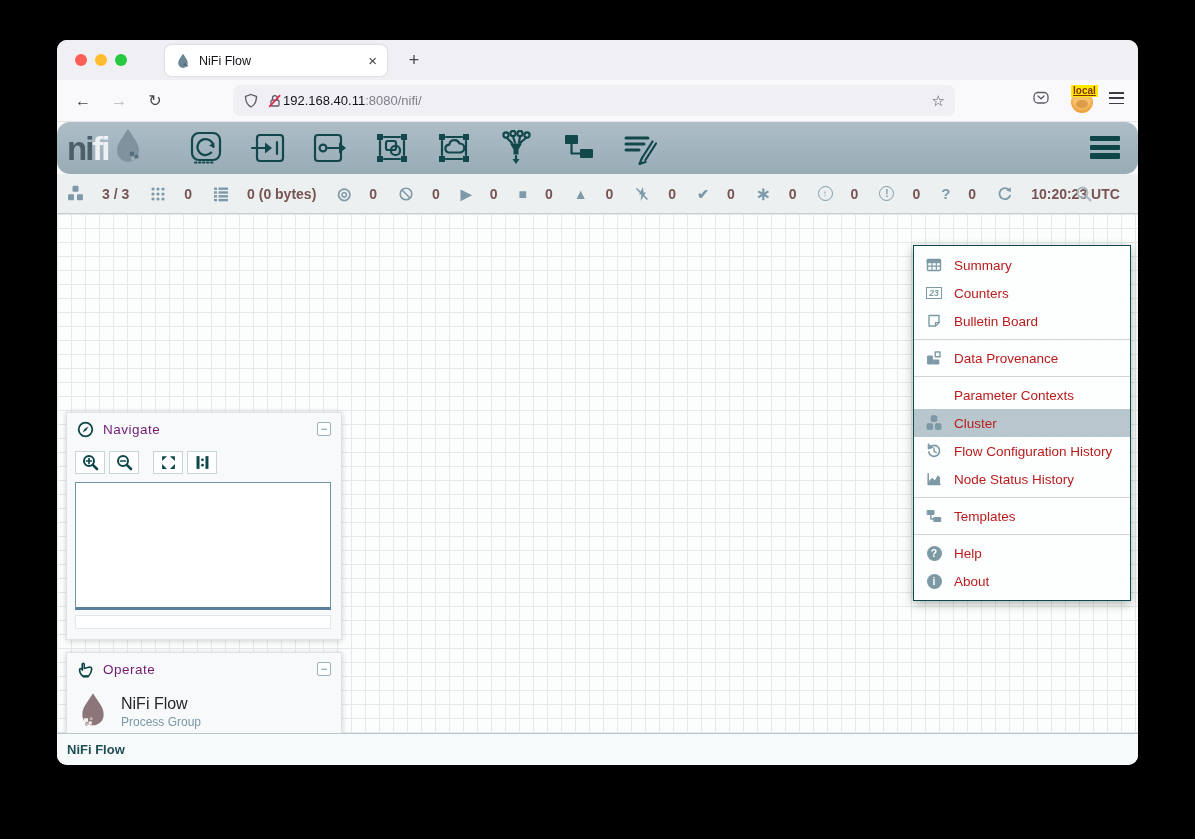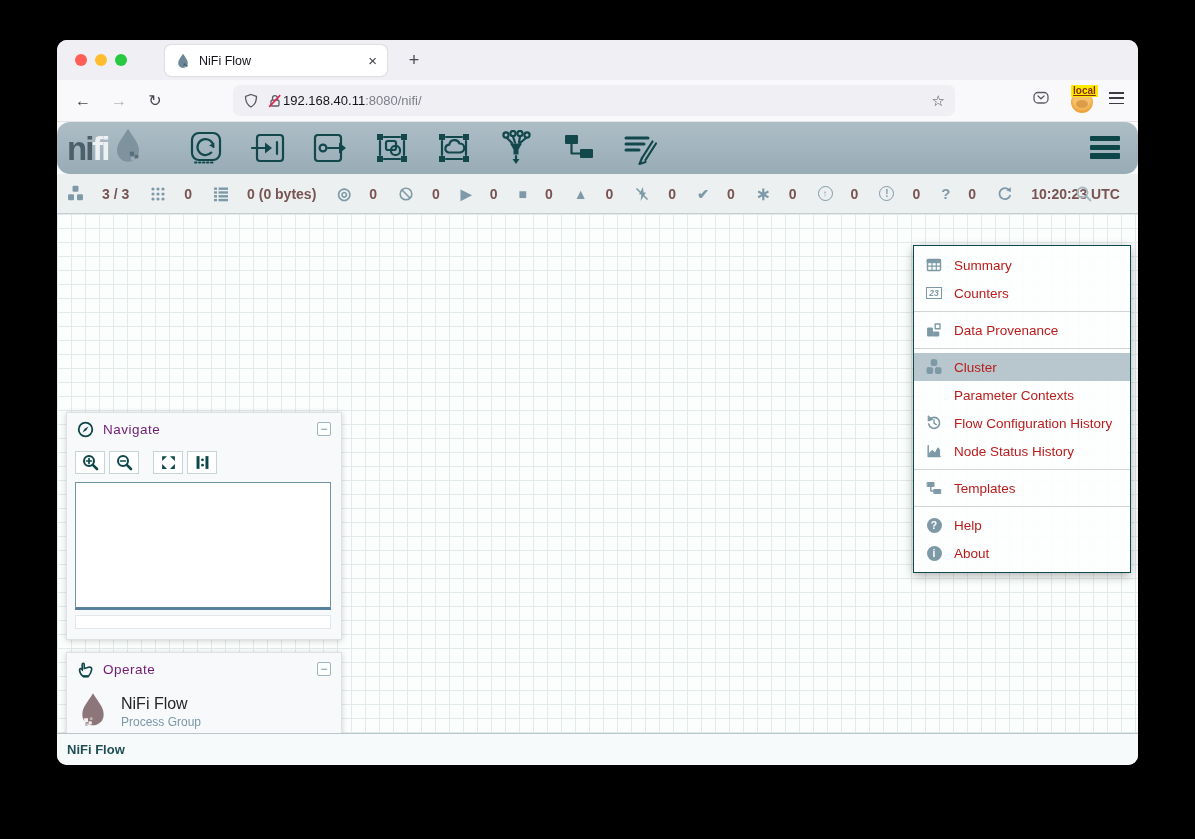--- a/index.html
+++ b/index.html
@@ -486,47 +486,56 @@
               </svg>
           </span>
           <span class="mi-label">Summary</span>
         </div>
         <div class="menu-item">
           <span class="mi-ic">
             <span class="counter-box">23</span>
           </span>
           <span class="mi-label">Counters</span>
         </div>
+        <div class="menu-item">
+          <span class="mi-ic">
+            <svg width="16" height="16" viewBox="0 0 16 16">
+                <path d="M3 2.5 h10 v7 l-3.5 3.5 h-6.5 z" stroke="currentColor" stroke-width="1.4"></path>
+                <path d="M13 9.5 h-3.5 v3.5" stroke="currentColor" stroke-width="1.2"></path>
+              </svg>
+          </span>
+          <span class="mi-label">Bulletin Board</span>
+        </div>
         <div class="menu-divider"></div>
         <div class="menu-item">
           <span class="mi-ic">
             <svg width="16" height="16" viewBox="0 0 16 16">
                 <rect x="2" y="6" width="4.4" height="8" fill="currentColor"></rect>
                 <rect x="7.2" y="10" width="5.6" height="4" fill="currentColor"></rect>
                 <rect x="9.2" y="2" width="4.8" height="4.8" stroke="currentColor" stroke-width="1.4" fill="none"></rect>
               </svg>
           </span>
           <span class="mi-label">Data Provenance</span>
         </div>
         <div class="menu-divider"></div>
+        <div class="menu-item">
+          <span class="mi-ic"></span>
+          <span class="mi-label">Parameter Contexts</span>
+        </div>
         <div class="menu-item hl">
           <span class="mi-ic">
             <svg width="16" height="16" viewBox="0 0 16 16">
                 <rect x="5.2" y="0.8" width="5.6" height="5.6" rx="1" fill="currentColor"></rect>
                 <rect x="1" y="8.8" width="5.6" height="5.6" rx="1" fill="currentColor"></rect>
                 <rect x="9.4" y="8.8" width="5.6" height="5.6" rx="1" fill="currentColor"></rect>
               </svg>
           </span>
           <span class="mi-label">Cluster</span>
         </div>
         <div class="menu-item">
-          <span class="mi-ic"></span>
-          <span class="mi-label">Parameter Contexts</span>
-        </div>
-        <div class="menu-item">
           <span class="mi-ic">
             <svg width="16" height="16" viewBox="0 0 16 16">
                 <path d="M2.7 9 a5.5 5.5 0 1 0 1-4.5" stroke="currentColor" stroke-width="1.6" fill="none"></path>
                 <path d="M2.2 1.2 L2.2 6 L6.6 4.6 Z" fill="currentColor"></path>
                 <path d="M8 5 v3.2 l2.3 1.4" stroke="currentColor" stroke-width="1.4" fill="none"></path>
               </svg>
           </span>
           <span class="mi-label">Flow Configuration History</span>
         </div>
         <div class="menu-item">

